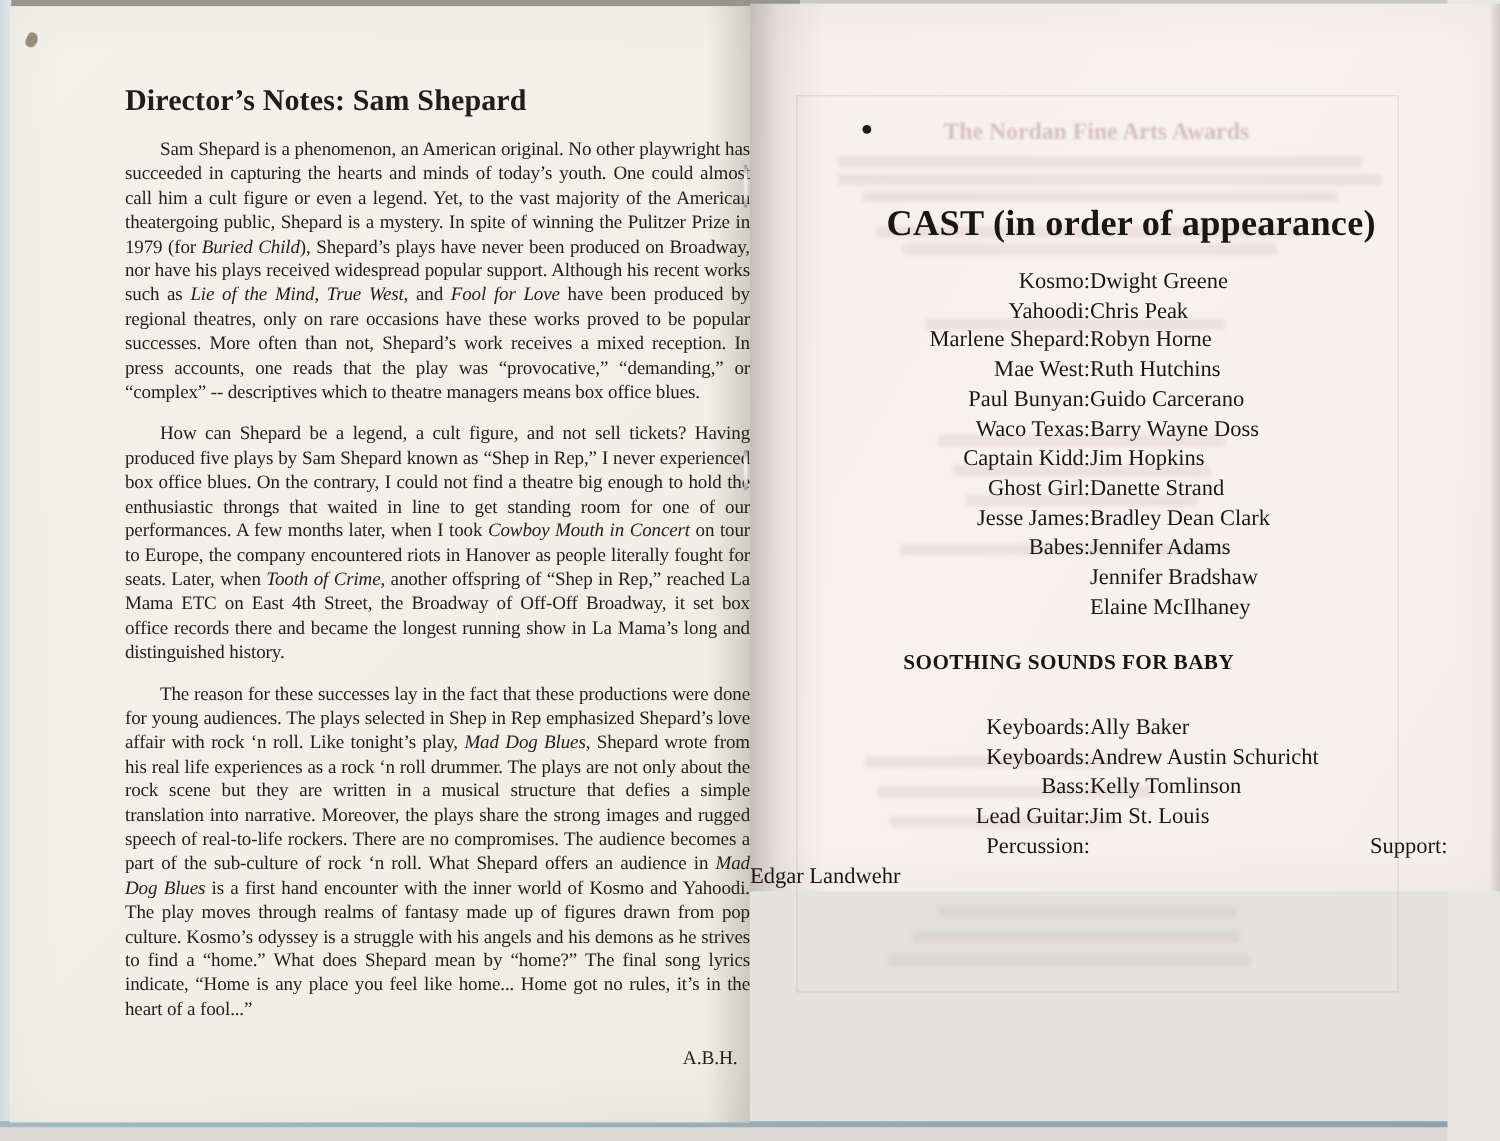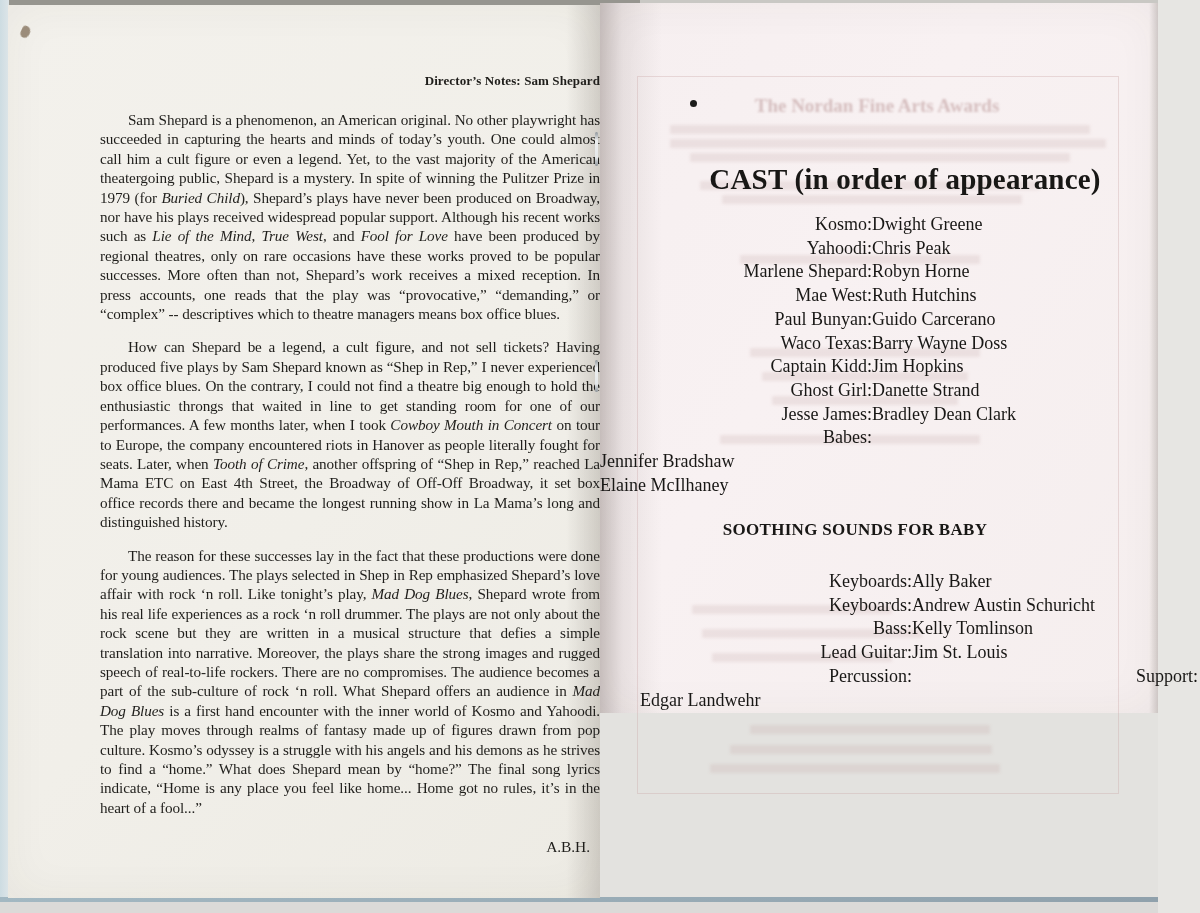--- a/index.html
+++ b/index.html
@@ -20,34 +20,35 @@
   .page{position:absolute;box-shadow:inset 0 0 45px rgba(60,50,40,0.05);}
   .page-left{
     left:8px;top:5px;width:592px;height:893px;
     background:linear-gradient(135deg,#f3f1ec 0%,#f1efe9 55%,#edebe4 100%);
   }
   .page-left .fold-shade{position:absolute;right:0;top:0;width:34px;height:100%;
     background:linear-gradient(to left,rgba(95,85,78,0.20),rgba(95,85,78,0) 100%);}
   .page-right{
     left:600px;top:3px;width:558px;height:710px;
     background:linear-gradient(120deg,#f6eff0 0%,#f8f1f2 40%,#f5eeee 100%);
+    padding-left:42px;
   }
   .page-right .fold-shade{position:absolute;left:0;top:0;width:62px;height:100%;
     background:linear-gradient(to right,rgba(95,82,76,0.30),rgba(95,82,76,0.10) 22px,rgba(95,82,76,0) 100%);}
   .page-right .edge-shade{position:absolute;right:0;top:0;width:9px;height:100%;
     background:linear-gradient(to left,rgba(120,112,106,0.28),rgba(120,112,106,0) 100%);}
 
   
   .notes{
     position:absolute;left:92px;top:64px;width:500px;
     color:#1f1e1b;font-size:15.2px;line-height:19.4px;
     letter-spacing:-0.1px;
   }
   .notes-title{
-    text-align:right;font-weight:bold;font-size:13px;line-height:24px;
+    text-align:left;font-weight:bold;font-size:24px;line-height:24px;
     margin:0 0 17px 0;letter-spacing:0.1px;font-family:Liberation Serif, serif;
   }
   .notes p{margin:0 0 14px 0;text-align:justify;text-indent:28px;}
   .notes p:last-of-type{margin-bottom:0;}
   .signature{text-align:right;padding-right:10px;margin-top:20px;font-size:15.5px;}
 
   
   .ghost-layer{position:absolute;left:0;top:0;width:100%;height:100%;z-index:1;pointer-events:none;}
   .ghost-box{position:absolute;left:37px;top:73px;width:480px;height:716px;
     border:1px solid rgba(205,170,170,0.38);}
@@ -64,21 +65,21 @@
     position:absolute;display:grid;grid-template-columns:272px 1fr;
     font-size:18px;line-height:23.7px;
   }
   .roster-cast{left:0;top:210px;width:558px;}
   .roster .role{text-align:right;}
   .roster .name{text-align:left;}
   .band-heading{
     position:absolute;left:5px;top:517px;width:500px;text-align:center;
     font-weight:bold;font-size:17px;letter-spacing:0.3px;
   }
-  .roster-band{left:0;top:567px;width:558px;margin-left:40px;}
+  .roster-band{left:0;top:567px;width:558px;}
 
   
   .staple{position:absolute;width:3px;border-radius:2px;z-index:4;
     background:linear-gradient(to bottom,#8e959a,#eceeef 25%,#e4e7e8 75%,#8e959a);}
   .staple-1{left:595px;top:132px;height:34px;}
   .staple-2{left:595px;top:360px;height:32px;}
   .ink-dot{position:absolute;left:690px;top:100px;width:7px;height:7px;border-radius:50%;
     background:#1d1c1b;z-index:5;}
   .speck{position:absolute;left:21px;top:26px;width:9px;height:12px;border-radius:40% 60% 55% 45%;
     background:#8d7c67;opacity:0.85;transform:rotate(24deg);filter:blur(0.4px);z-index:5;}
@@ -146,20 +147,21 @@
         <div class="name">Guido Carcerano</div>
         <div class="role">Waco Texas:</div>
         <div class="name">Barry Wayne Doss</div>
         <div class="role">Captain Kidd:</div>
         <div class="name">Jim Hopkins</div>
         <div class="role">Ghost Girl:</div>
         <div class="name">Danette Strand</div>
         <div class="role">Jesse James:</div>
         <div class="name">Bradley Dean Clark</div>
         <div class="role">Babes:</div>
+        <div class="name">Jennifer Adams</div>
         <div class="role"></div>
         <div class="name">Jennifer Bradshaw</div>
         <div class="role"></div>
         <div class="name">Elaine McIlhaney</div>
       </div>
     <div class="band-heading">SOOTHING SOUNDS FOR BABY</div>
     <div class="roster roster-band">
         <div class="role">Keyboards:</div>
         <div class="name">Ally Baker</div>
         <div class="role">Keyboards:</div>

